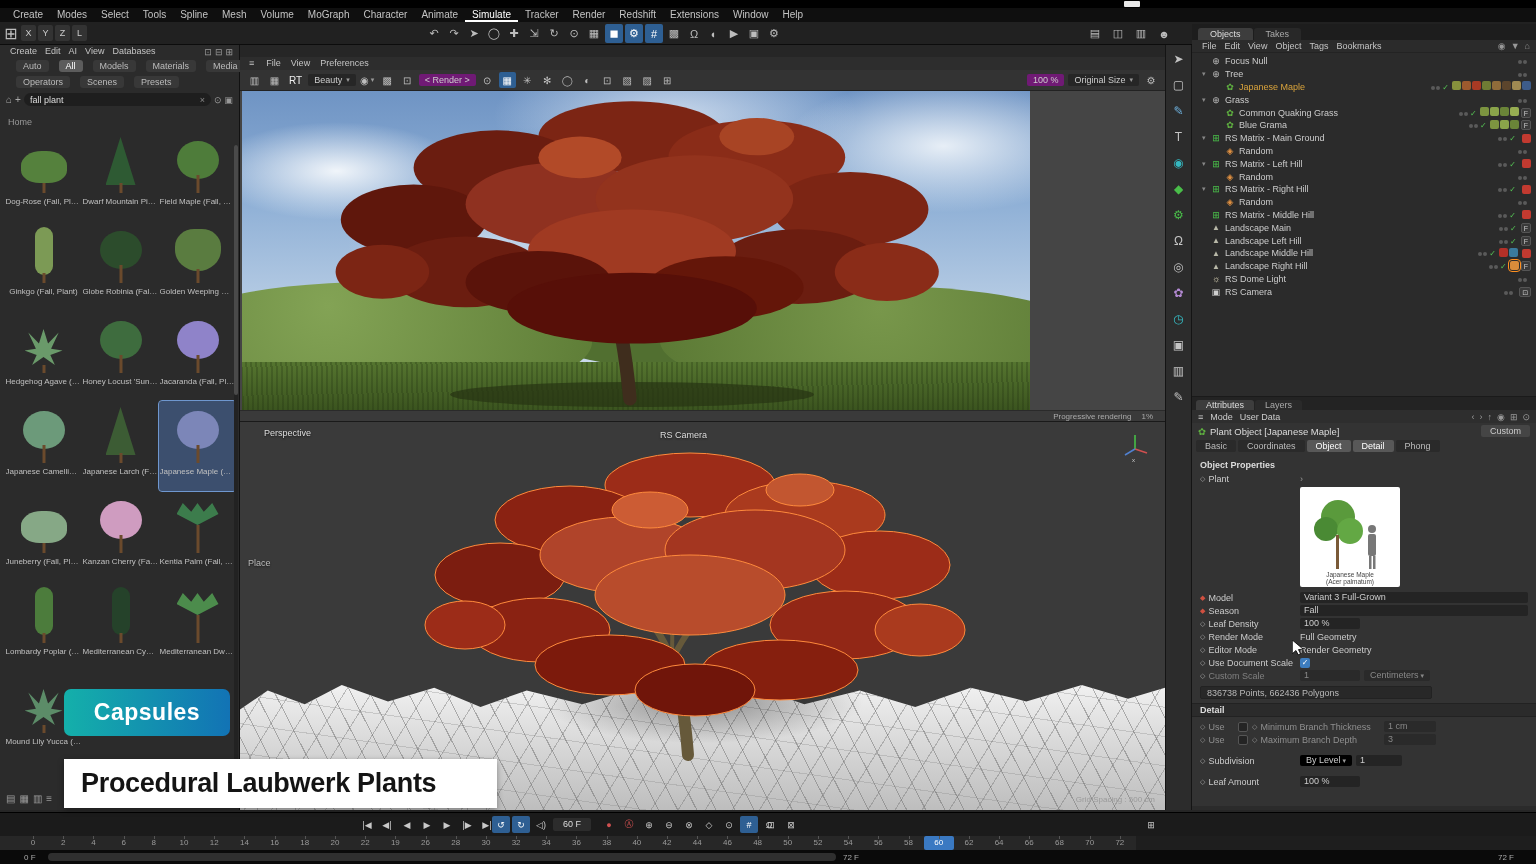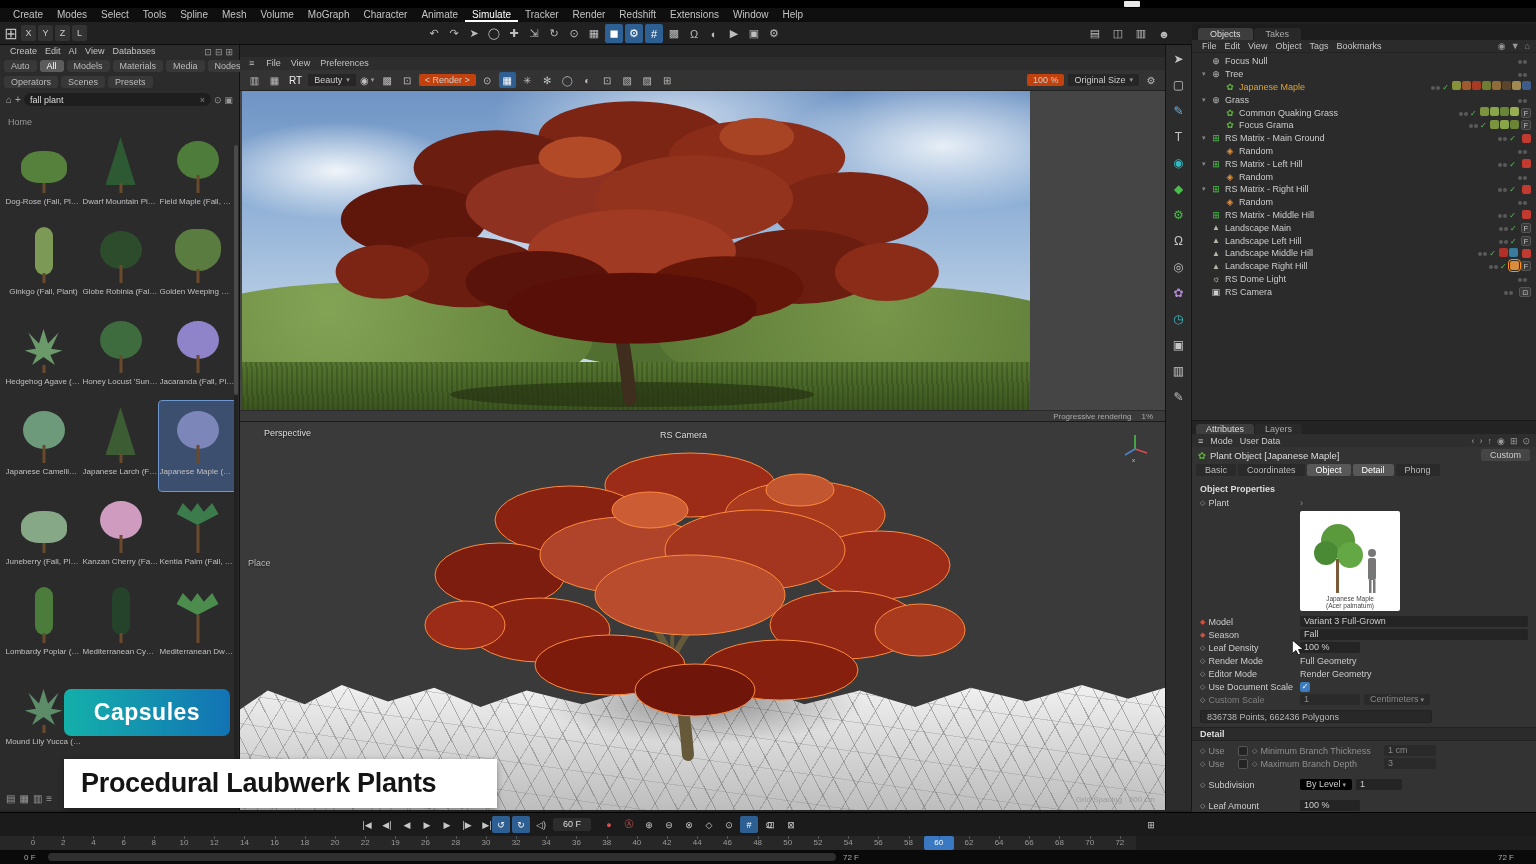--- a/index.html
+++ b/index.html
@@ -20,21 +20,21 @@
 .axis-btn{width:15px;height:16px;background:#333;font-size:9px;color:#ccc;display:flex;align-items:center;justify-content:center;border-radius:2px}
 #tb-center{position:absolute;left:425px;top:2px;display:flex;gap:2px}
 #tb-center .gbtn{width:18px;height:19px;font-size:11px}
 #tb-right{position:absolute;left:1085px;top:2px;display:flex;gap:3px}
 #tb-right .gbtn{width:20px;height:19px;font-size:11px}
 
 #assetpanel{position:absolute;left:0;top:45px;width:240px;height:765px;background:#2b2b2b;border-right:1px solid #111}
 .ab-menus{height:13px;display:flex;gap:2px;padding-left:6px;align-items:center;font-size:9px;color:#bbb}
 .ab-menus .menu-item{font-size:9px;padding:0 4px;height:13px;line-height:13px}
 .ab-mright{margin-left:auto;display:flex;gap:3px;padding-right:6px;font-size:9px;color:#999}
-.ab-tabs{display:flex;gap:3px;padding:2px 4px}
+.ab-tabs{display:flex;gap:10px;padding:2px 16px}
 .ab-tab{background:#383838;border-radius:3px;padding:1px 7px;font-size:9px;color:#bbb}
 .ab-tab.f-active{background:#5c5c5c;color:#fff}
 .ab-search{display:flex;align-items:center;gap:3px;padding:3px 6px}
 .ab-search .sicon{font-size:10px;color:#aaa}
 .ab-search .box{flex:1;background:#1e1e1e;border-radius:8px;height:13px;display:flex;align-items:center;padding:0 6px;font-size:9px;color:#ddd}
 .ab-search .box .x{margin-left:auto;color:#888}
 .ab-home{font-size:9px;color:#999;padding:8px 1px 4px 8px}
 .ab-grid{display:grid;grid-template-columns:repeat(3,77px);padding-left:5px}
 .ab-item{width:77px;height:90px;padding:2px;border-radius:3px;display:flex;flex-direction:column;align-items:center}
 .ab-item.f-active{background:#3c4f6e;outline:1px solid #6f97cf}
@@ -65,21 +65,21 @@
 #center{position:absolute;left:240px;top:57px;width:925px;height:753px;background:#3d3d3d}
 #vpmenu{position:absolute;left:0;top:0;width:100%;height:13px;background:#2d2d2d;display:flex;align-items:center;gap:2px;padding-left:4px;font-size:9px;color:#bbb}
 #vpmenu .menu-item{font-size:9px;height:13px;line-height:13px;padding:0 5px}
 #vptoolbar{position:absolute;left:0;top:13px;width:100%;height:21px;background:#333;border-bottom:1px solid #222;display:flex;align-items:center;gap:3px;padding:0 6px;font-size:9px}
 #vptoolbar .gbtn{width:17px;height:16px;font-size:10px}
 .vdd{background:#262626;border-radius:2px;padding:1px 6px;color:#ccc;display:flex;gap:4px;align-items:center;font-size:9px}
 .vdd::after{content:"▾";font-size:7px;color:#999}
 .rt-label{color:#eee;font-weight:normal;font-size:10px;padding:0 3px}
 .f-dd::after{content:"▾";font-size:7px;margin-left:2px;color:#999}
 #vptool-right{margin-left:auto;display:flex;gap:4px;align-items:center}
-.vfield{background:#c2410c;border-radius:2px;padding:1px 6px;color:#ccc;font-size:9px}
+.vfield{background:#701a75;border-radius:2px;padding:1px 6px;color:#ccc;font-size:9px}
 #renderwrap{position:absolute;left:0;top:34px;width:100%;height:319px;background:#454545}
 #renderimg{position:absolute;left:2px;top:0;width:788px;height:319px;overflow:hidden;background:linear-gradient(180deg,#6f94c4 0%,#8fb0d6 35%,#bcd0e6 72%,#d8e4f0 100%)}
 #sky{position:absolute;left:0;top:0;width:100%;height:250px;
 background:
 radial-gradient(ellipse 180px 70px at 12% 32%,rgba(246,249,252,.95),rgba(246,249,252,0) 70%),
 radial-gradient(ellipse 230px 95px at 89% 22%,rgba(240,245,250,.92),rgba(240,245,250,0) 70%),
 radial-gradient(ellipse 260px 100px at 55% 10%,rgba(235,242,250,.7),rgba(235,242,250,0) 70%),
 radial-gradient(ellipse 210px 80px at 32% 62%,rgba(228,238,248,.55),rgba(228,238,248,0) 70%),
 radial-gradient(ellipse 160px 85px at 38% 38%,rgba(66,105,165,.55),rgba(66,105,165,0) 70%)}
 .hill{position:absolute;border-radius:50%}
@@ -129,21 +129,21 @@
 .om-right{margin-left:auto;display:flex;align-items:center;gap:2px;padding-right:5px}
 .om-dots i{display:inline-block;width:4px;height:4px;border-radius:50%;background:#5a5a5a;margin-left:1px}
 .check{color:#55c555;font-size:8px}
 .chip{width:9px;height:9px;border-radius:2px;display:inline-block;margin-left:1px}
 .f-ring [data-chips] .chip{outline:1.5px solid #ff9020;outline-offset:1px}
 .om-badge{font-size:7px;color:#ccc;background:#3a3a3a;border:1px solid #555;border-radius:2px;padding:0 2px;height:10px;line-height:9px}
 .om-badge:empty{display:none}
 .om-rs{display:none}
 .f-rs .om-rs{display:block;width:9px;height:9px;background:#c23a30;border-radius:2px;margin-left:2px}
 
-#attrpanel{position:absolute;left:0;top:396px;width:344px;height:410px;background:#333;border-top:1px solid #1a1a1a}
+#attrpanel{position:absolute;left:0;top:372px;width:344px;height:410px;background:#333;border-top:1px solid #1a1a1a}
 #attrtabs{position:absolute;top:0;left:0;width:100%;height:13px;background:#232323;display:flex;gap:1px;padding-left:4px;align-items:flex-end}
 .attrtab{padding:0 10px;font-size:9px;background:#2a2a2a;color:#aaa;border-radius:3px 3px 0 0}
 .attrtab.f-active{background:#3d3d3d;color:#ddd}
 #attrmode{position:absolute;top:13px;left:0;width:100%;height:13px;display:flex;gap:7px;align-items:center;padding:0 6px;font-size:9px;color:#ccc;background:#2e2e2e}
 #attrmode .mright{margin-left:auto;display:flex;gap:5px;color:#999}
 #attrtitle{position:absolute;top:26px;left:0;width:100%;height:16px;display:flex;align-items:center;gap:4px;padding:0 6px;font-size:9.5px;color:#ddd}
 #attrtitle .plant-glyph{color:#5fb040}
 #attrtitle .custom{margin-left:auto;background:#454545;border-radius:2px;padding:1px 9px;font-size:9px;color:#ccc}
 #attrsectabs{position:absolute;top:42px;left:0;width:100%;display:flex;gap:2px;padding:1px 4px}
 .sectab{background:#2a2a2a;border-radius:2px;padding:1px 9px;font-size:9px;color:#bbb}
@@ -701,21 +701,21 @@
             <span class="om-dots"><i></i><i></i></span>
             <span><span class="check">✓</span></span>
             <span data-chips=""><span class="chip" style="background: rgb(124, 148, 64);"></span><span class="chip" style="background: rgb(138, 164, 74);"></span><span class="chip" style="background: rgb(106, 132, 56);"></span><span class="chip" style="background: rgb(151, 173, 82);"></span></span>
             <span class="om-badge">F</span>
 
           </span>
         </div>
         <div class="om-row i-plant" style="--ind: 1;">
           <span class="om-arrow"></span>
           <span class="om-icon"></span>
-          <span class="om-label c-target">Focus Grama</span>
+          <span class="om-label c-target">Blue Grama</span>
           <span class="om-right">
             <span class="om-dots"><i></i><i></i></span>
             <span><span class="check">✓</span></span>
             <span data-chips=""><span class="chip" style="background: rgb(124, 148, 64);"></span><span class="chip" style="background: rgb(138, 164, 74);"></span><span class="chip" style="background: rgb(106, 132, 56);"></span></span>
             <span class="om-badge">F</span>
 
           </span>
         </div>
         <div class="om-row f-exp f-rs i-matrix">
           <span class="om-arrow"></span>

